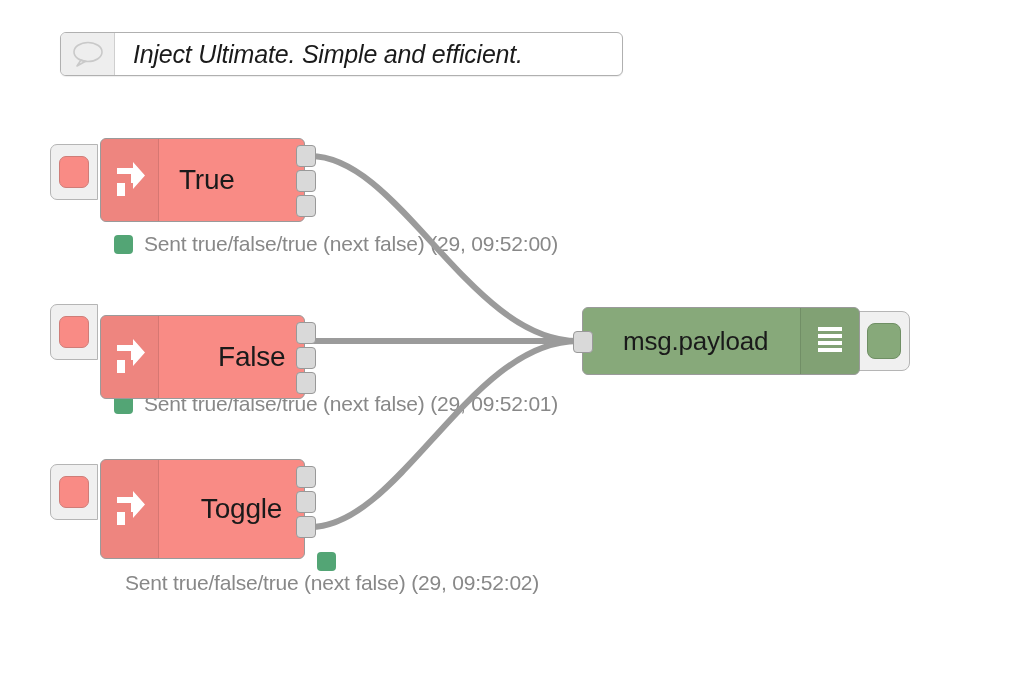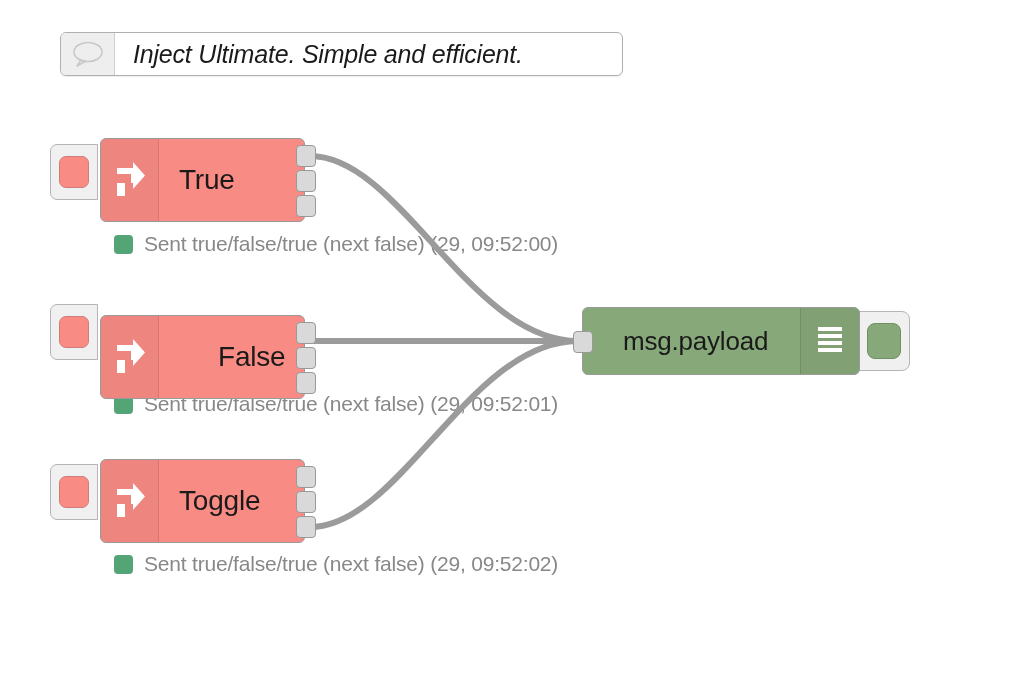--- a/index.html
+++ b/index.html
@@ -258,32 +258,32 @@
     <div class="port" style="left:195px; top:56px;"></div>
   </div>
   <div class="status" style="left:114px; top:392px;">
     <div class="status-dot"></div>
     <div class="status-text">Sent true/false/true (next false) (29, 09:52:01)</div>
   </div>
 
   <div class="inject-button" style="left:50px; top:464px;">
     <div class="inject-button-inner"></div>
   </div>
-  <div class="node inject-node" style="left:100px; top:459px; width:205px; height:84px;">
+  <div class="node inject-node" style="left:100px; top:459px; width:205px; height:100px;text-align:center;">
     <div class="inject-icon-box">
       <svg width="38" height="44" viewBox="0 0 38 44">
         <path d="M 6 10 H 22 V 4 L 34 17.5 L 22 31 V 25 H 14 V 38 H 6 V 25 H 20 V 16 H 6 Z" fill="#ffffff"></path>
       </svg>
     </div>
     <div class="node-label">Toggle</div>
     <div class="port" style="left:195px; top:6px;"></div>
     <div class="port" style="left:195px; top:31px;"></div>
     <div class="port" style="left:195px; top:56px;"></div>
   </div>
-  <div class="status" style="left:114px; top:552px;">
+  <div class="status" style="left:114px; top:552px;flex-direction:column;">
     <div class="status-dot"></div>
     <div class="status-text">Sent true/false/true (next false) (29, 09:52:02)</div>
   </div>
 
   <div class="debug-toggle" style="left:858px; top:311px;">
     <div class="debug-toggle-inner"></div>
   </div>
   <div class="node debug-node" style="left:582px; top:307px; width:278px; height:68px;">
     <div class="port" style="left:-10px; top:23px;"></div>
     <div class="debug-label">msg.payload</div>

